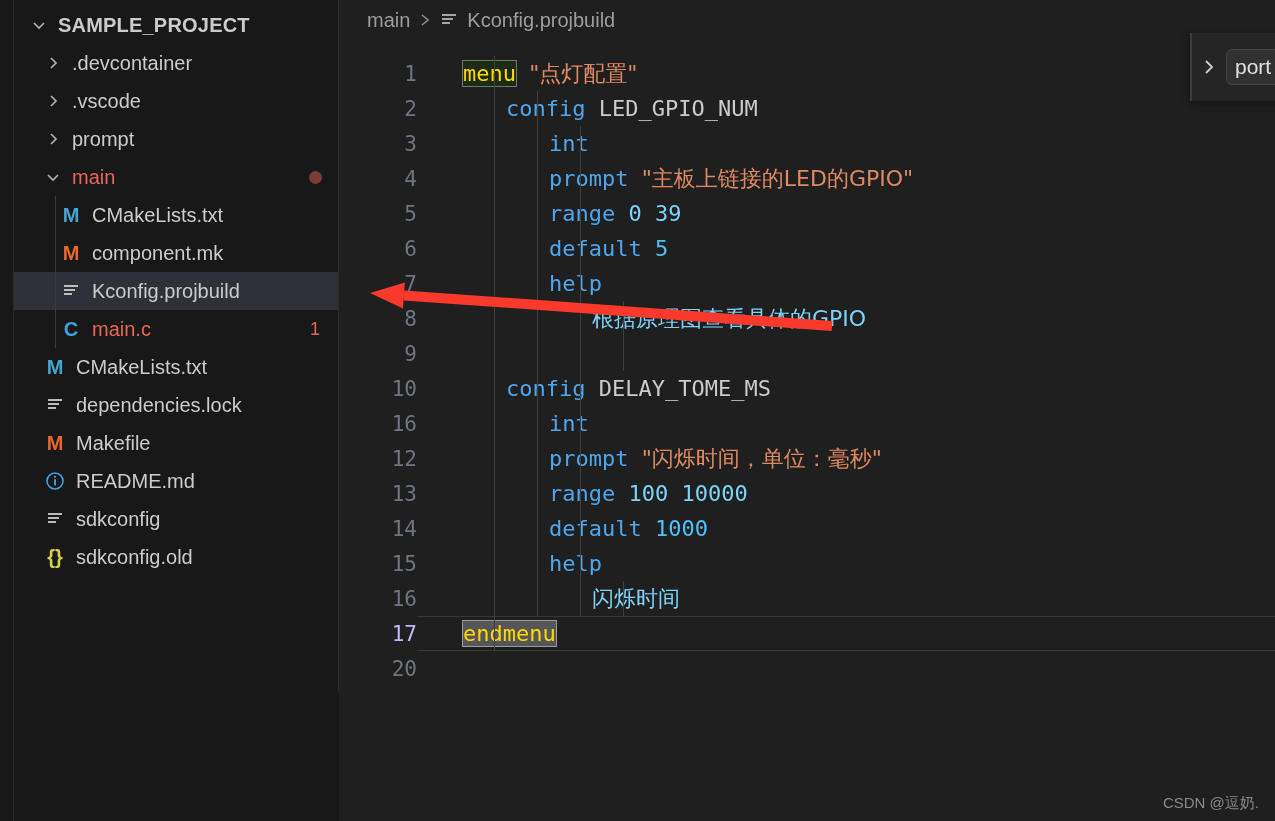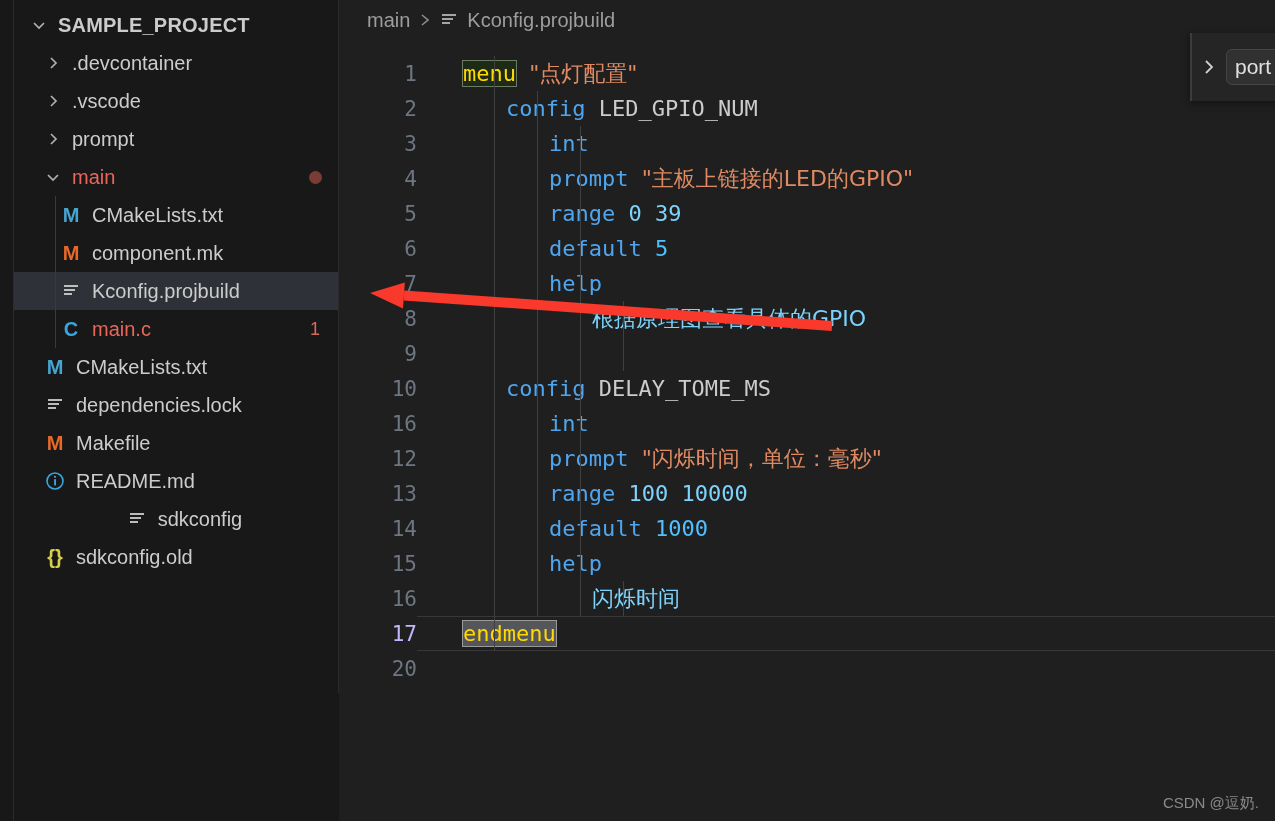--- a/index.html
+++ b/index.html
@@ -341,21 +341,21 @@
         <div class="tree-row" style="padding-left:28px;">
           <span class="file-icon">
             <svg width="20" height="20" viewBox="0 0 20 20">
               <circle cx="10" cy="10" r="8" fill="none" stroke="#3aa5e0" stroke-width="1.6"></circle>
               <circle cx="10" cy="5.8" r="1.1" fill="#3aa5e0"></circle>
               <rect x="9.1" y="8.2" width="1.9" height="6.2" fill="#3aa5e0"></rect>
             </svg>
           </span>
           <span class="label">README.md</span>
         </div>
-        <div class="tree-row" style="padding-left:28px;justify-content:center;">
+        <div class="tree-row" style="padding-left:28px;">
           <span class="file-icon">
             <svg width="20" height="20" viewBox="0 0 20 20">
               <line x1="3" y1="5" x2="17" y2="5" stroke="#cfcfcf" stroke-width="1.8"></line>
               <line x1="3" y1="9" x2="14" y2="9" stroke="#cfcfcf" stroke-width="1.8"></line>
               <line x1="3" y1="13" x2="11" y2="13" stroke="#cfcfcf" stroke-width="1.8"></line>
             </svg>
           </span>
           <span class="label">sdkconfig</span>
         </div>
         <div class="tree-row" style="padding-left:28px;">

